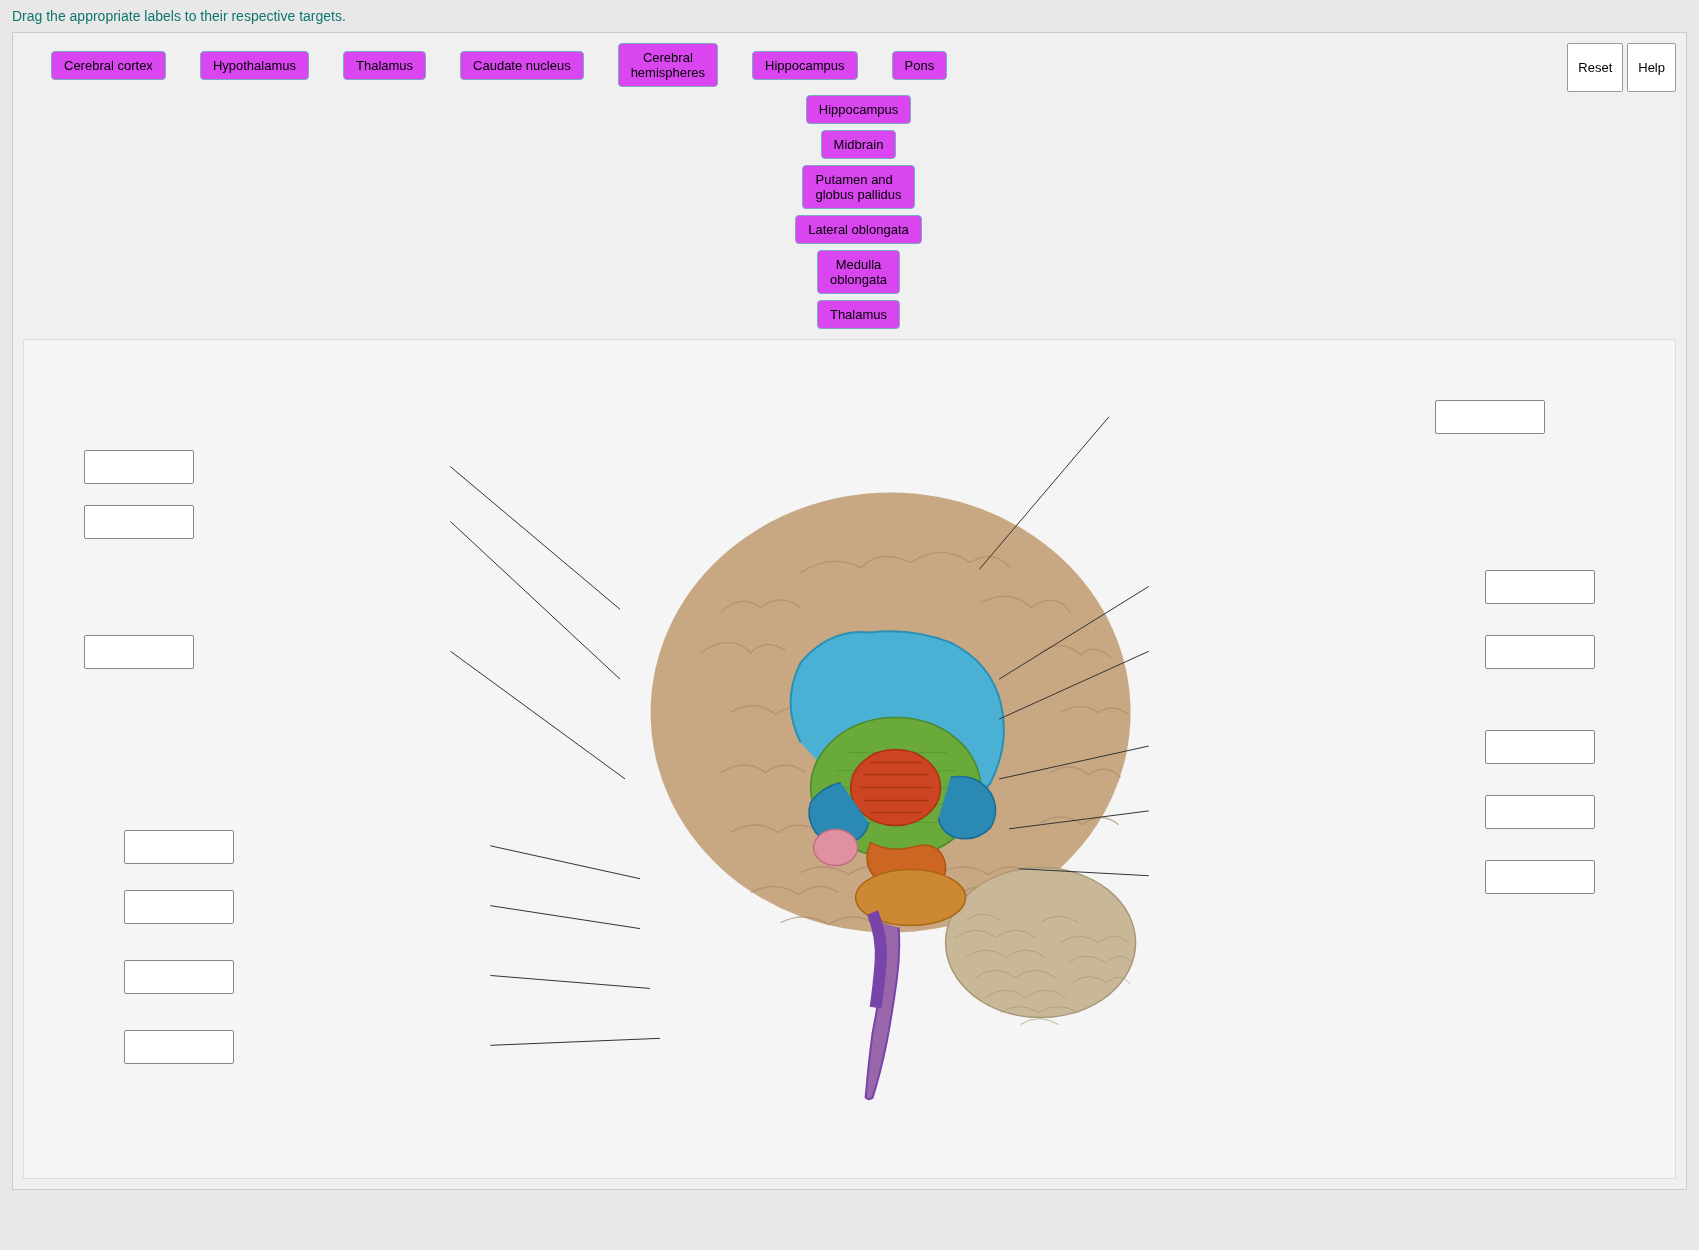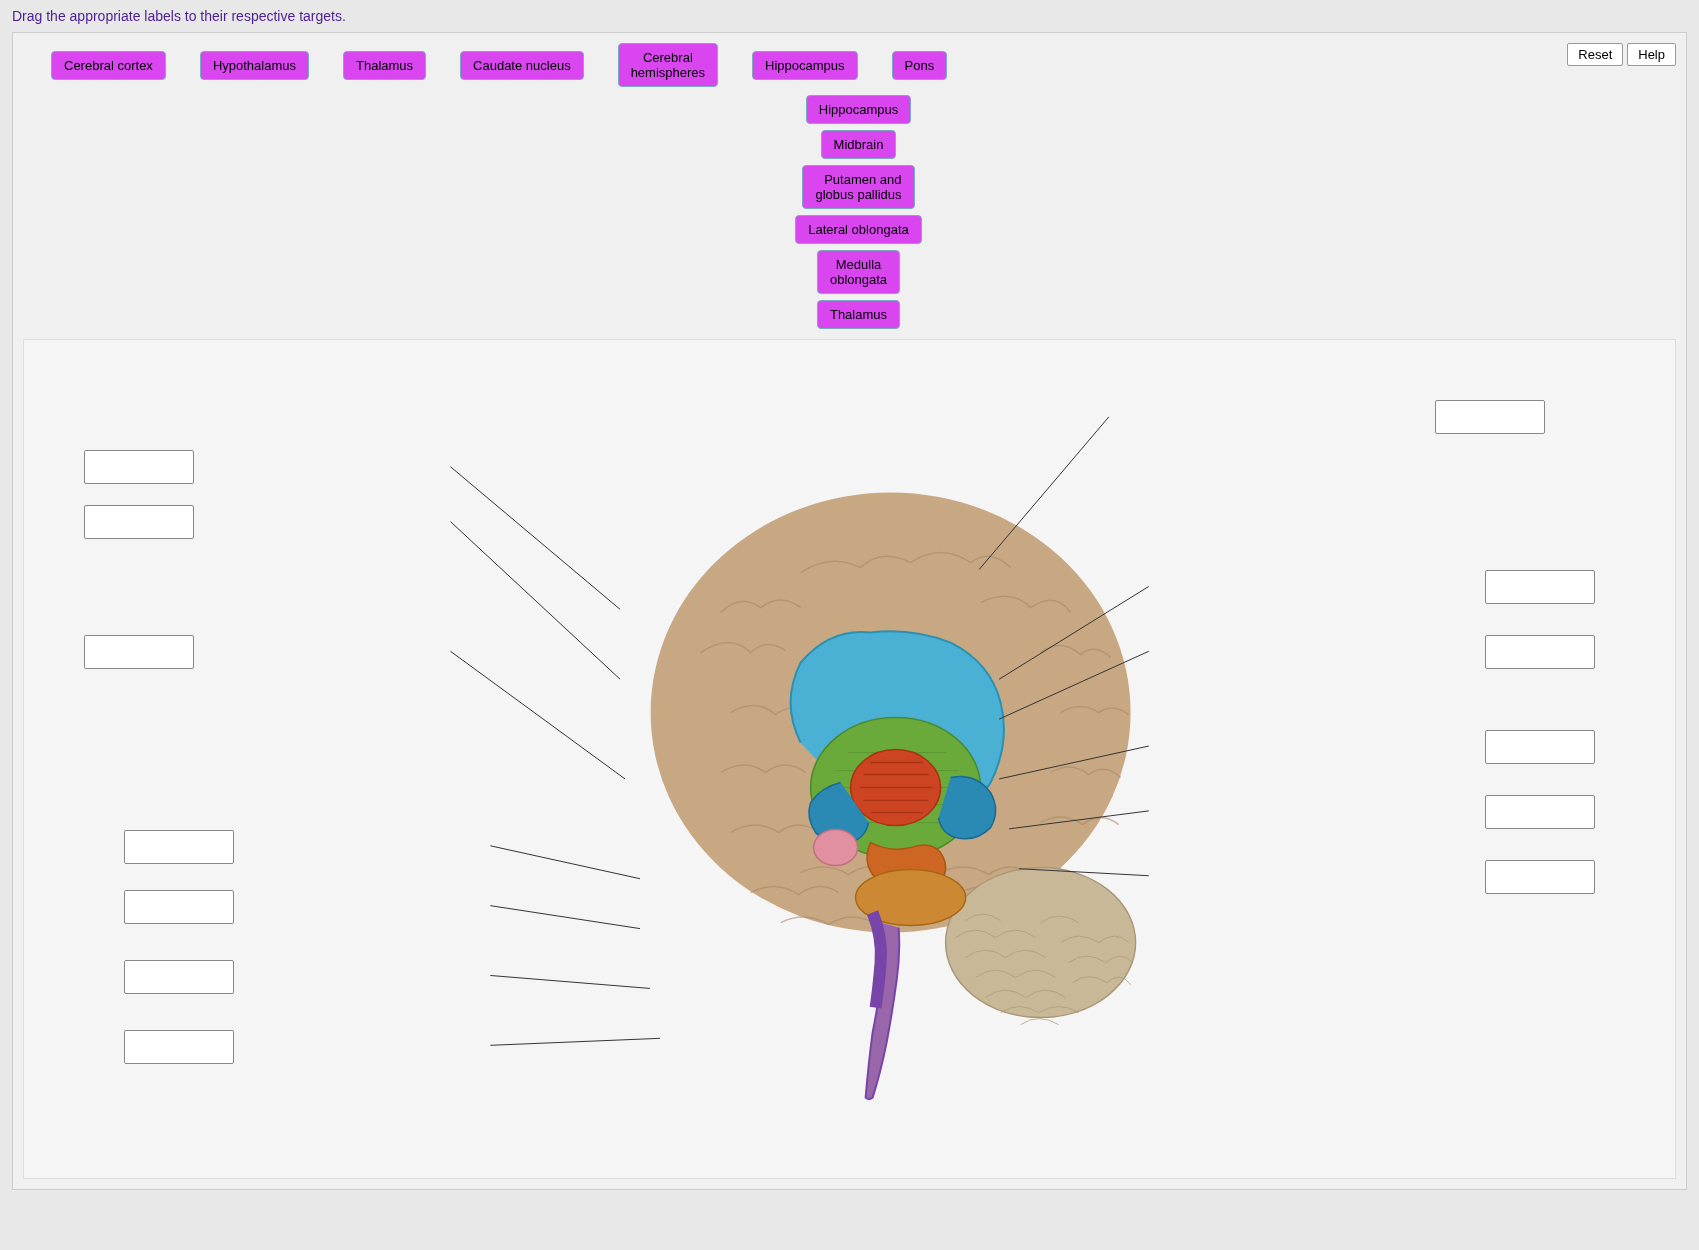--- a/index.html
+++ b/index.html
@@ -9,39 +9,39 @@
       font-size: 13px;
     }
     .outer-container {
       background: #e8e8e8;
       padding: 8px 12px 12px;
       min-height: 1250px;
     }
     .instruction {
       font-size: 14px;
       margin-bottom: 8px;
-      color: #4c1d95;
+      color: #0f766e;
     }
     .main-panel {
       background: #f0f0f0;
       border: 1px solid #ccc;
       padding: 10px;
       position: relative;
     }
     .top-buttons {
       position: absolute;
       top: 10px;
       right: 10px;
       display: flex;
       gap: 4px;
     }
     .top-btn {
       background: #fff;
       border: 1px solid #999;
-      padding: 3px 10px;
+      padding: 16px 10px;
       cursor: pointer;
       font-size: 13px;
       border-radius: 2px;
     }
     .labels-area {
       display: flex;
       flex-direction: column;
       gap: 8px;
       margin-bottom: 10px;
       padding-right: 90px;
@@ -132,21 +132,21 @@
         <div class="label-chip">Hypothalamus</div>
         <div class="label-chip">Thalamus</div>
         <div class="label-chip">Caudate nucleus</div>
         <div class="label-chip" style="text-align:center;">Cerebral<br>hemispheres</div>
         <div class="label-chip">Hippocampus</div>
         <div class="label-chip">Pons</div>
       </div>
       <div class="labels-row" style="padding-left: 80px; flex-direction: column;">
         <div class="label-chip">Hippocampus</div>
         <div class="label-chip">Midbrain</div>
-        <div class="label-chip" style="text-align:right;">Putamen and<br>globus pallidus</div>
+        <div class="label-chip" style="text-align:left;">Putamen and<br>globus pallidus</div>
         <div class="label-chip">Lateral oblongata</div>
         <div class="label-chip" style="text-align:center;">Medulla<br>oblongata</div>
         <div class="label-chip">Thalamus</div>
       </div>
     </div>
 
     <div class="diagram-area">
 
       <svg class="brain-svg" viewBox="0 0 580 680" xmlns="http://www.w3.org/2000/svg">
 

